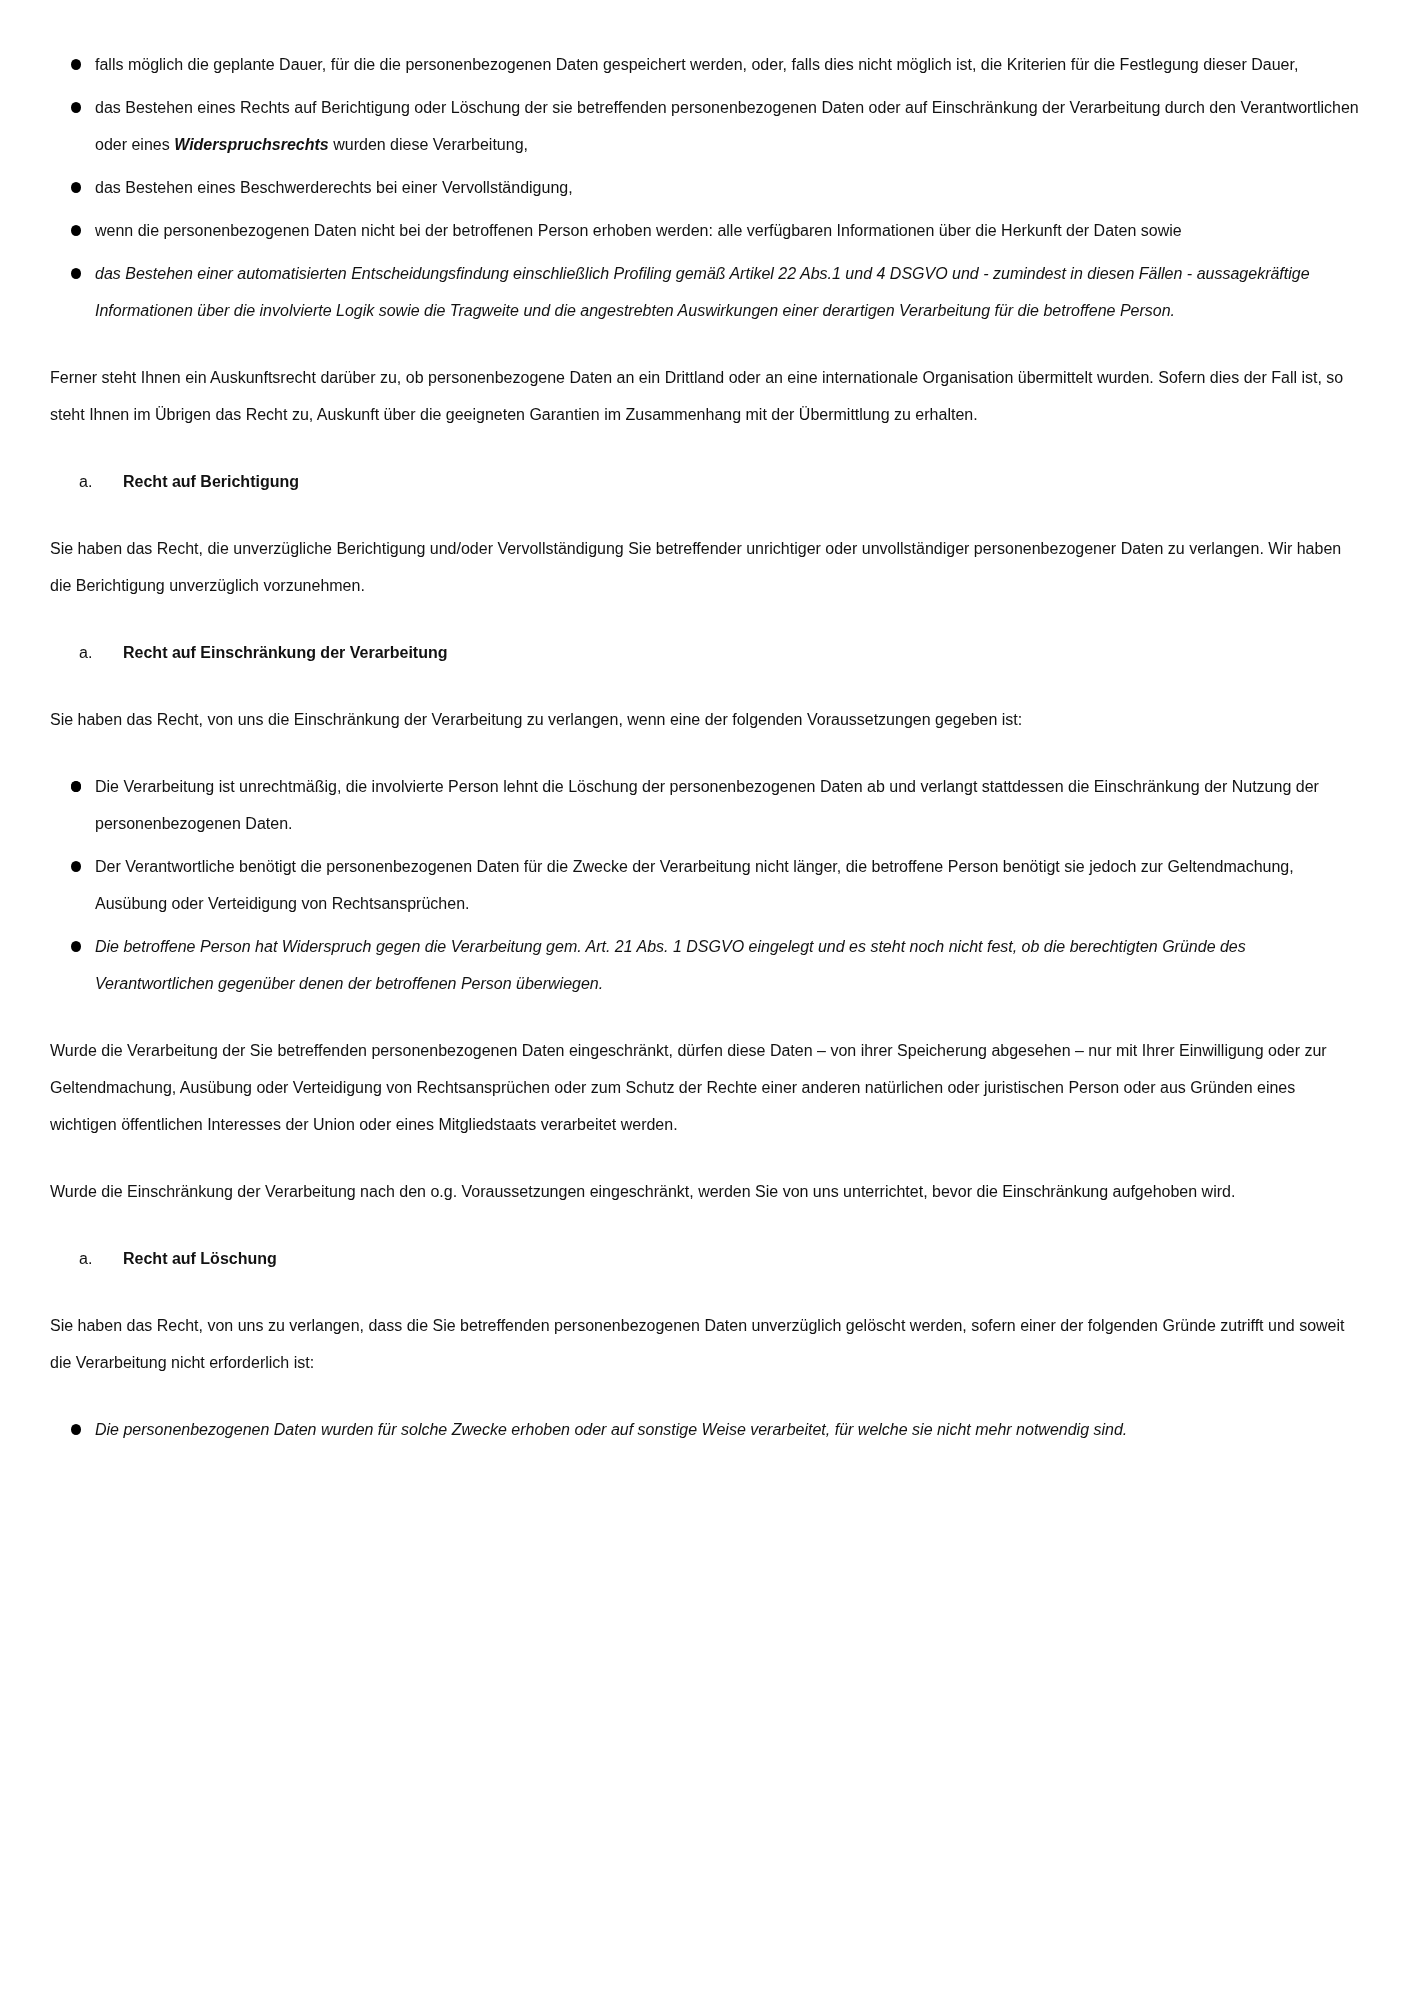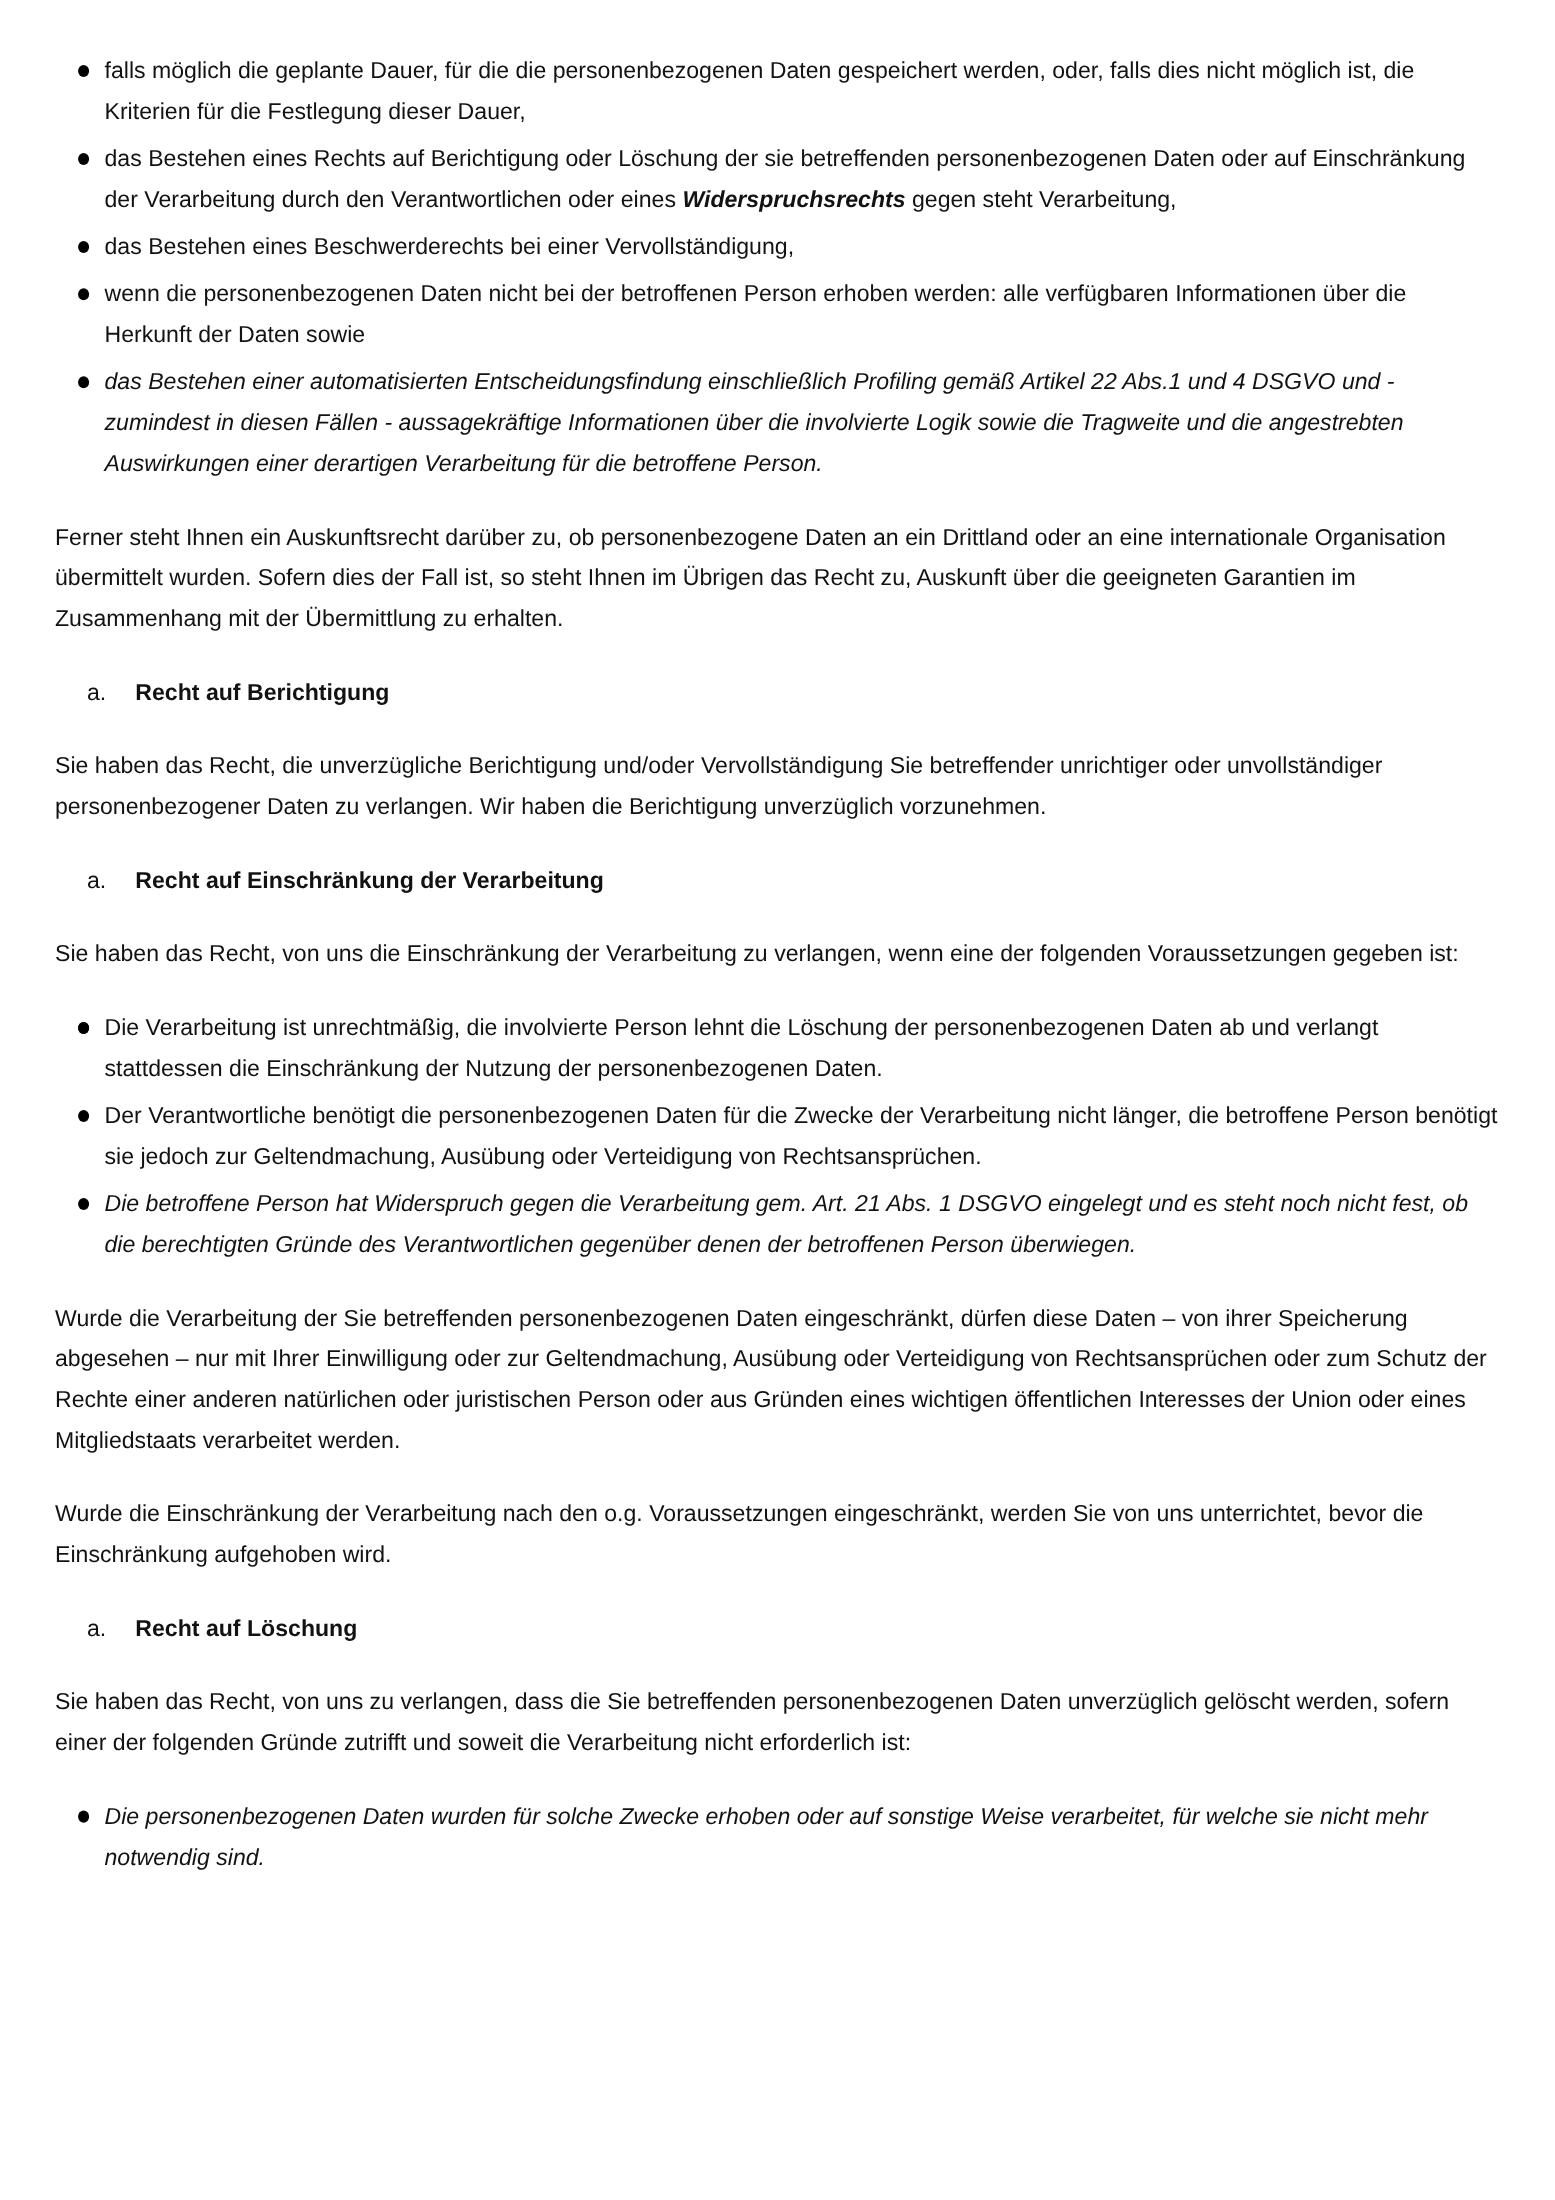--- a/index.html
+++ b/index.html
@@ -9,21 +9,21 @@
     background: #ffffff;
   }
   .page {
     position: relative;
     width: 1414px;
     height: 2000px;
     box-sizing: border-box;
     background: #ffffff;
     color: #121212;
     font-family: "Liberation Sans", "DejaVu Sans", sans-serif;
-    font-size: 21px;
+    font-size: 16px;
     line-height: 37px;
     padding: 46px 0 0 50px;
     overflow: hidden;
   }
   .content {
     width: 1312px;
   }
   p.para {
     margin: 0 0 30px 0;
     padding: 0;
@@ -73,21 +73,21 @@
 <div class="page">
   <div class="content">
 
     <ul class="bullets">
       <li>
         <span class="dot"></span>
         <span>falls möglich die geplante Dauer, für die die personenbezogenen Daten gespeichert werden, oder, falls dies nicht möglich ist, die Kriterien für die Festlegung dieser Dauer,</span>
       </li>
       <li>
         <span class="dot"></span>
-        <span>das Bestehen eines Rechts auf Berichtigung oder Löschung der sie betreffenden personenbezogenen Daten oder auf Einschränkung der Verarbeitung durch den Verantwortlichen oder eines </span><strong class="inline-bold">Widerspruchsrechts</strong><span> gegen steht Verarbeitung,</span>
+        <span>das Bestehen eines Rechts auf Berichtigung oder Löschung der sie betreffenden personenbezogenen Daten oder auf Einschränkung der Verarbeitung durch den Verantwortlichen oder eines </span><strong class="inline-bold">Widerspruchsrechts</strong><span> wurden diese Verarbeitung,</span>
       </li>
       <li>
         <span class="dot"></span>
         <span>das Bestehen eines Beschwerderechts bei einer Vervollständigung,</span>
       </li>
       <li>
         <span class="dot"></span>
         <span>wenn die personenbezogenen Daten nicht bei der betroffenen Person erhoben werden: alle verfügbaren Informationen über die Herkunft der Daten sowie</span>
       </li>
       <li>

